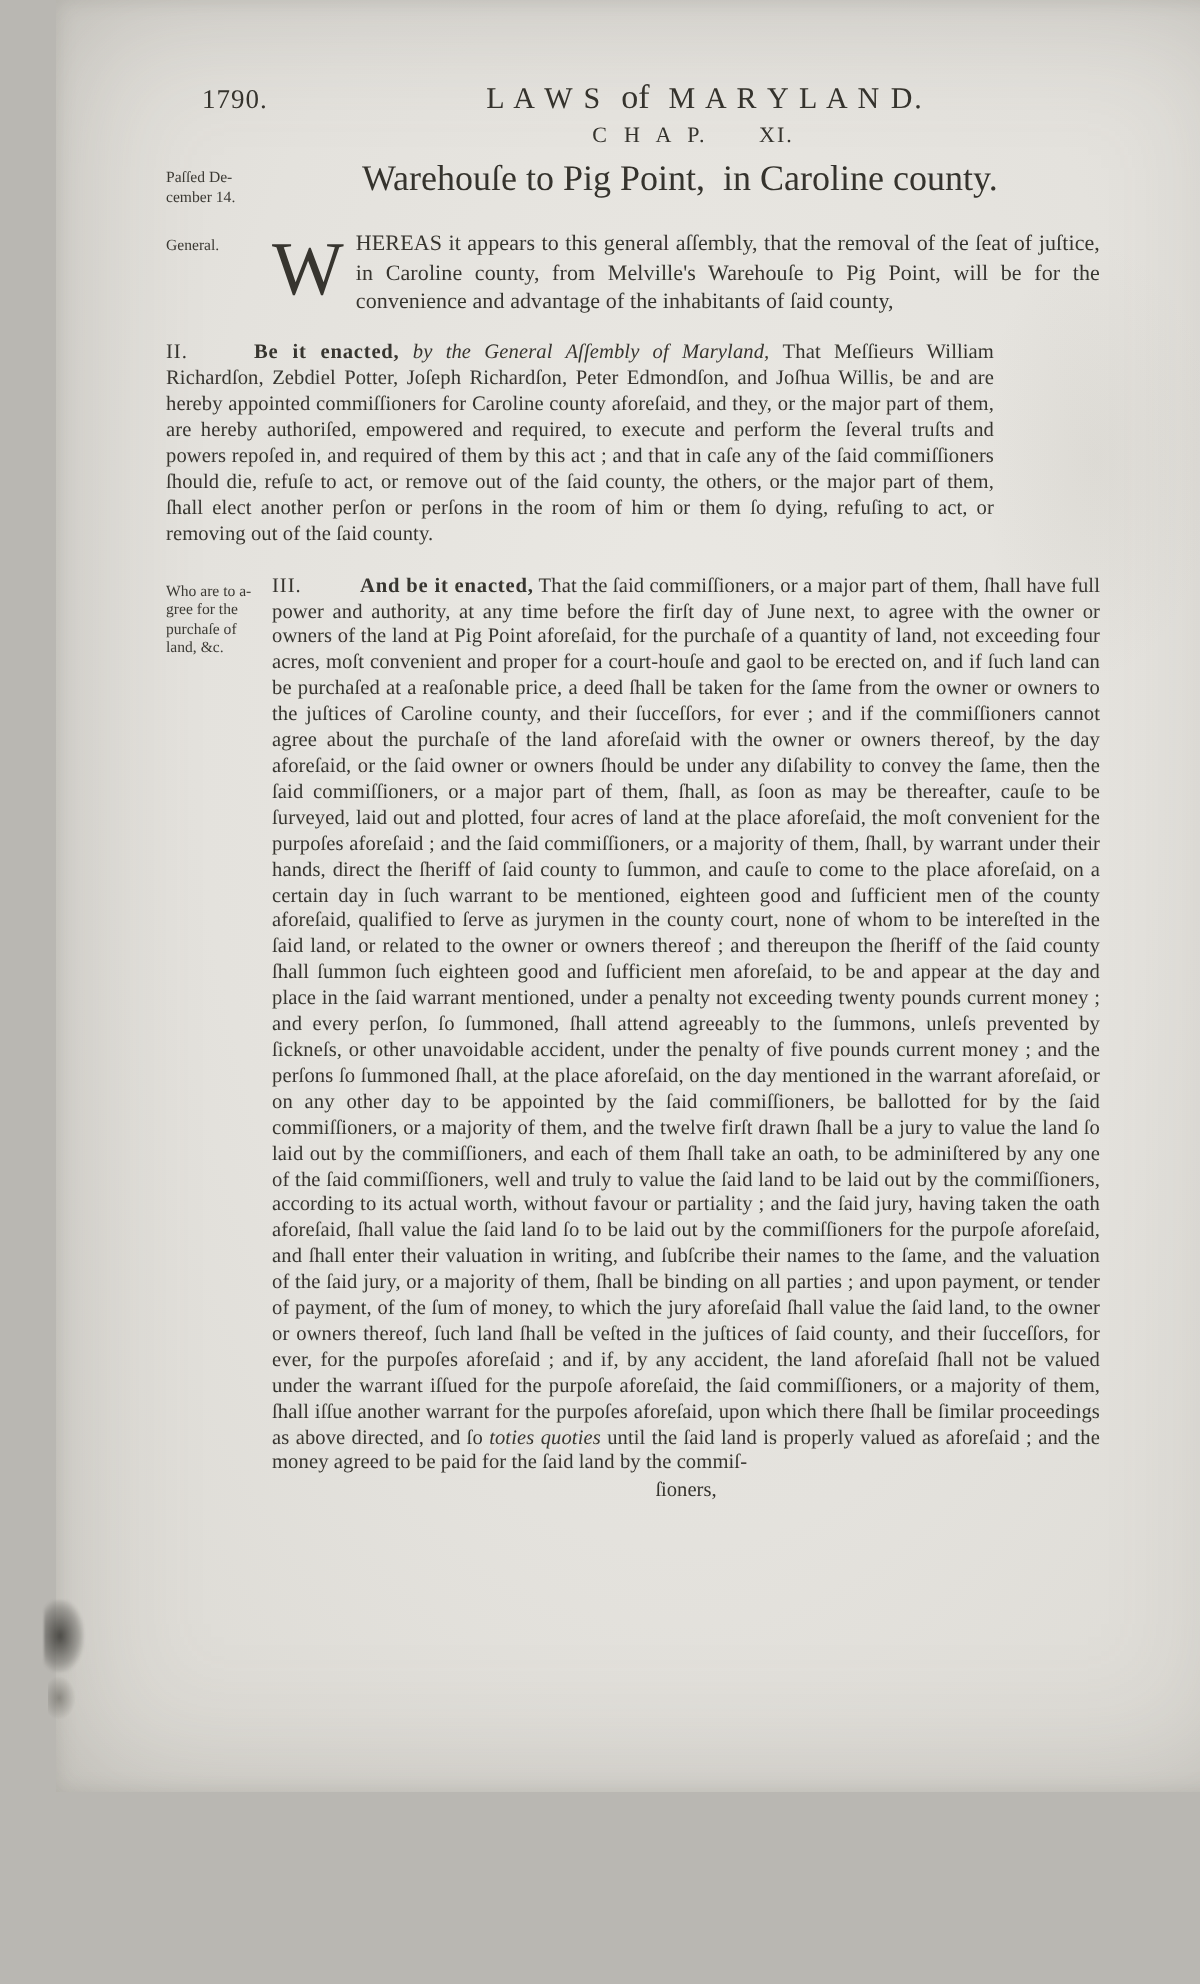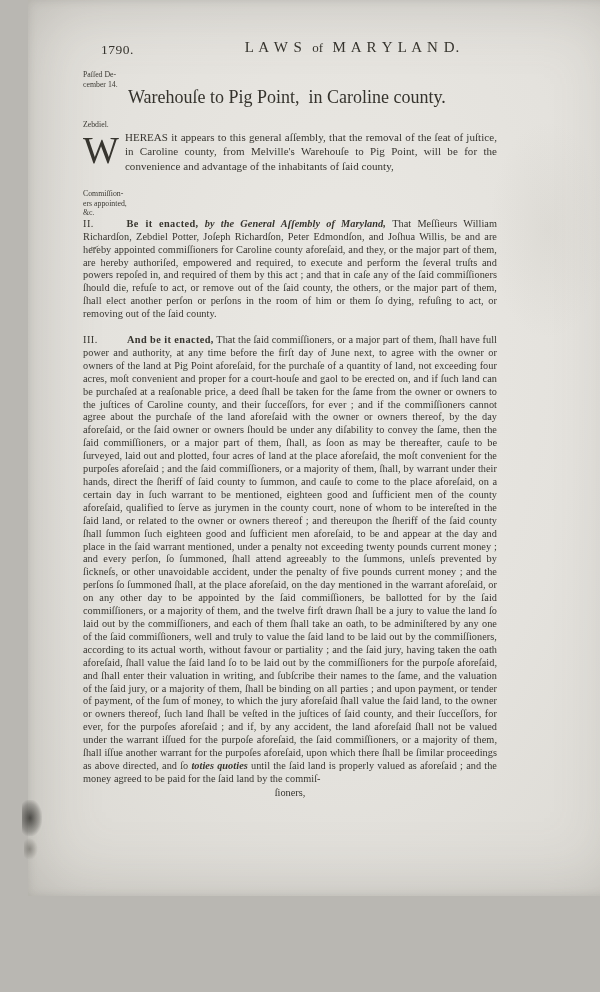--- a/index.html
+++ b/index.html
@@ -22,27 +22,27 @@
   .header{position:relative;height:22px;}
   .year{
     position:absolute;left:18px;top:4px;
     font-size:13.5px;letter-spacing:0.5px;
   }
   .laws-title{
     text-align:center;margin-left:72px;
     font-size:15px;letter-spacing:1px;white-space:pre;
     padding-top:1px;
   }
-  .laws-title .of{font-size:13px;letter-spacing:0;}
+  .laws-title .of{font-size:17px;letter-spacing:0;}
   .chapter{
     text-align:center;margin-left:60px;margin-top:2px;
     font-size:11px;letter-spacing:1px;white-space:pre;
   }
   
-  .row{display:flex;position:relative;flex-direction:column;}
+  .row{display:flex;position:relative;}
   .mcol{flex:none;width:47px;margin-right:6px;}
   .margin-note{
     font-size:7.8px;line-height:9.6px;
     color:#3b3933;white-space:pre-line;
     padding-top:3px;
   }
   .main{flex:none;width:414px;}
   
   .act-row{margin-top:7px;}
   .act-line1{font-size:13px;line-height:16px;word-spacing:1px;}
@@ -57,21 +57,21 @@
   .preamble-row{margin-top:12px;}
   .preamble-row .body-text{font-size:11px;line-height:14.4px;}
   .dropcap{
     float:left;
     font-size:38px;line-height:34px;
     padding:3px 6px 0 0;
   }
   .sec-row{margin-top:13px;}
   .secnum{letter-spacing:0.5px;}
   .gothic{font-weight:bold;letter-spacing:0.4px;padding-left:26px;}
-  .italic{font-style:italic;font-weight:bold;}
+  .italic{font-style:italic;}
   .catchword-row{margin-top:0px;}
   .catchword{
     text-align:center;
     font-size:10.3px;line-height:13px;
   }
   
   .ink-mark{
     position:absolute;left:8px;top:56px;
     width:8px;height:5px;
     border-bottom:1.6px solid #4a4840;
@@ -100,49 +100,50 @@
 </head>
 <body>
 
 <div class="page">
 
   <div class="header">
     <span class="year">1790.</span>
     <div class="laws-title"><span>L A W S</span>  <span class="of">of</span>  <span>M A R Y L A N D.</span></div>
   </div>
 
+  <div class="chapter">C  H  A  P.       XI.</div>
 
   <div class="row act-row">
     <div class="mcol">
       <div class="margin-note">Paſſed De-
 cember 14.</div>
     </div>
     <div class="main">
       <div class="act-line2">Warehouſe to Pig Point,  in Caroline county.</div>
     </div>
   </div>
 
   <div class="row preamble-row">
     <div class="mcol">
-      <div class="margin-note">Zebdiel.</div>
+      <div class="margin-note">General.</div>
     </div>
     <p class="main body-text"><span class="dropcap">W</span><span>HEREAS it appears to this general aſſembly, that the removal of the ſeat of juſtice, in Caroline county, from Melville's Warehouſe to Pig Point, will be for the convenience and advantage of the inhabitants of ſaid county,</span></p>
   </div>
 
   <div class="row sec-row">
-    <div class="mcol">
-      <div class="margin-note">Commiſſion-
-ers appointed,
-&amp;c.</div>
-      <div class="ink-mark"></div>
-    </div>
     <p class="main body-text"><span class="secnum">II. </span><span class="gothic">Be it enacted,</span><span class="italic"> by the General Aſſembly of Maryland, </span><span>That Meſſieurs William Richardſon, Zebdiel Potter, Joſeph Richardſon, Peter Edmondſon, and Joſhua Willis, be and are hereby appointed commiſſioners for Caroline county aforeſaid, and they, or the major part of them, are hereby authoriſed, empowered and required, to execute and perform the ſeveral truſts and powers repoſed in, and required of them by this act ; and that in caſe any of the ſaid commiſſioners ſhould die, refuſe to act, or remove out of the ſaid county, the others, or the major part of them, ſhall elect another perſon or perſons in the room of him or them ſo dying, refuſing to act, or removing out of the ſaid county.</span></p>
   </div>
 
   <div class="row sec-row">
+    <div class="mcol">
+      <div class="margin-note">Who are to a-
+gree for the
+purchaſe of
+land, &amp;c.</div>
+    </div>
     <p class="main body-text"><span class="secnum">III. </span><span class="gothic">And be it enacted,</span><span> That the ſaid commiſſioners, or a major part of them, ſhall have full power and authority, at any time before the firſt day of June next, to agree with the owner or owners of the land at Pig Point aforeſaid, for the purchaſe of a quantity of land, not exceeding four acres, moſt convenient and proper for a court-houſe and gaol to be erected on, and if ſuch land can be purchaſed at a reaſonable price, a deed ſhall be taken for the ſame from the owner or owners to the juſtices of Caroline county, and their ſucceſſors, for ever ; and if the commiſſioners cannot agree about the purchaſe of the land aforeſaid with the owner or owners thereof, by the day aforeſaid, or the ſaid owner or owners ſhould be under any diſability to convey the ſame, then the ſaid commiſſioners, or a major part of them, ſhall, as ſoon as may be thereafter, cauſe to be ſurveyed, laid out and plotted, four acres of land at the place aforeſaid, the moſt convenient for the purpoſes aforeſaid ; and the ſaid commiſſioners, or a majority of them, ſhall, by warrant under their hands, direct the ſheriff of ſaid county to ſummon, and cauſe to come to the place aforeſaid, on a certain day in ſuch warrant to be mentioned, eighteen good and ſufficient men of the county aforeſaid, qualified to ſerve as jurymen in the county court, none of whom to be intereſted in the ſaid land, or related to the owner or owners thereof ; and thereupon the ſheriff of the ſaid county ſhall ſummon ſuch eighteen good and ſufficient men aforeſaid, to be and appear at the day and place in the ſaid warrant mentioned, under a penalty not exceeding twenty pounds current money ; and every perſon, ſo ſummoned, ſhall attend agreeably to the ſummons, unleſs prevented by ſickneſs, or other unavoidable accident, under the penalty of five pounds current money ; and the perſons ſo ſummoned ſhall, at the place aforeſaid, on the day mentioned in the warrant aforeſaid, or on any other day to be appointed by the ſaid commiſſioners, be ballotted for by the ſaid commiſſioners, or a majority of them, and the twelve firſt drawn ſhall be a jury to value the land ſo laid out by the commiſſioners, and each of them ſhall take an oath, to be adminiſtered by any one of the ſaid commiſſioners, well and truly to value the ſaid land to be laid out by the commiſſioners, according to its actual worth, without favour or partiality ; and the ſaid jury, having taken the oath aforeſaid, ſhall value the ſaid land ſo to be laid out by the commiſſioners for the purpoſe aforeſaid, and ſhall enter their valuation in writing, and ſubſcribe their names to the ſame, and the valuation of the ſaid jury, or a majority of them, ſhall be binding on all parties ; and upon payment, or tender of payment, of the ſum of money, to which the jury aforeſaid ſhall value the ſaid land, to the owner or owners thereof, ſuch land ſhall be veſted in the juſtices of ſaid county, and their ſucceſſors, for ever, for the purpoſes aforeſaid ; and if, by any accident, the land aforeſaid ſhall not be valued under the warrant iſſued for the purpoſe aforeſaid, the ſaid commiſſioners, or a majority of them, ſhall iſſue another warrant for the purpoſes aforeſaid, upon which there ſhall be ſimilar proceedings as above directed, and ſo </span><span class="italic">toties quoties</span><span> until the ſaid land is properly valued as aforeſaid ; and the money agreed to be paid for the ſaid land by the commiſ-</span></p>
   </div>
 
   <div class="row catchword-row">
     <div class="mcol"></div>
     <div class="main catchword">ſioners,</div>
   </div>
 
   <div class="smudge-a"></div>
   <div class="smudge-b"></div>

